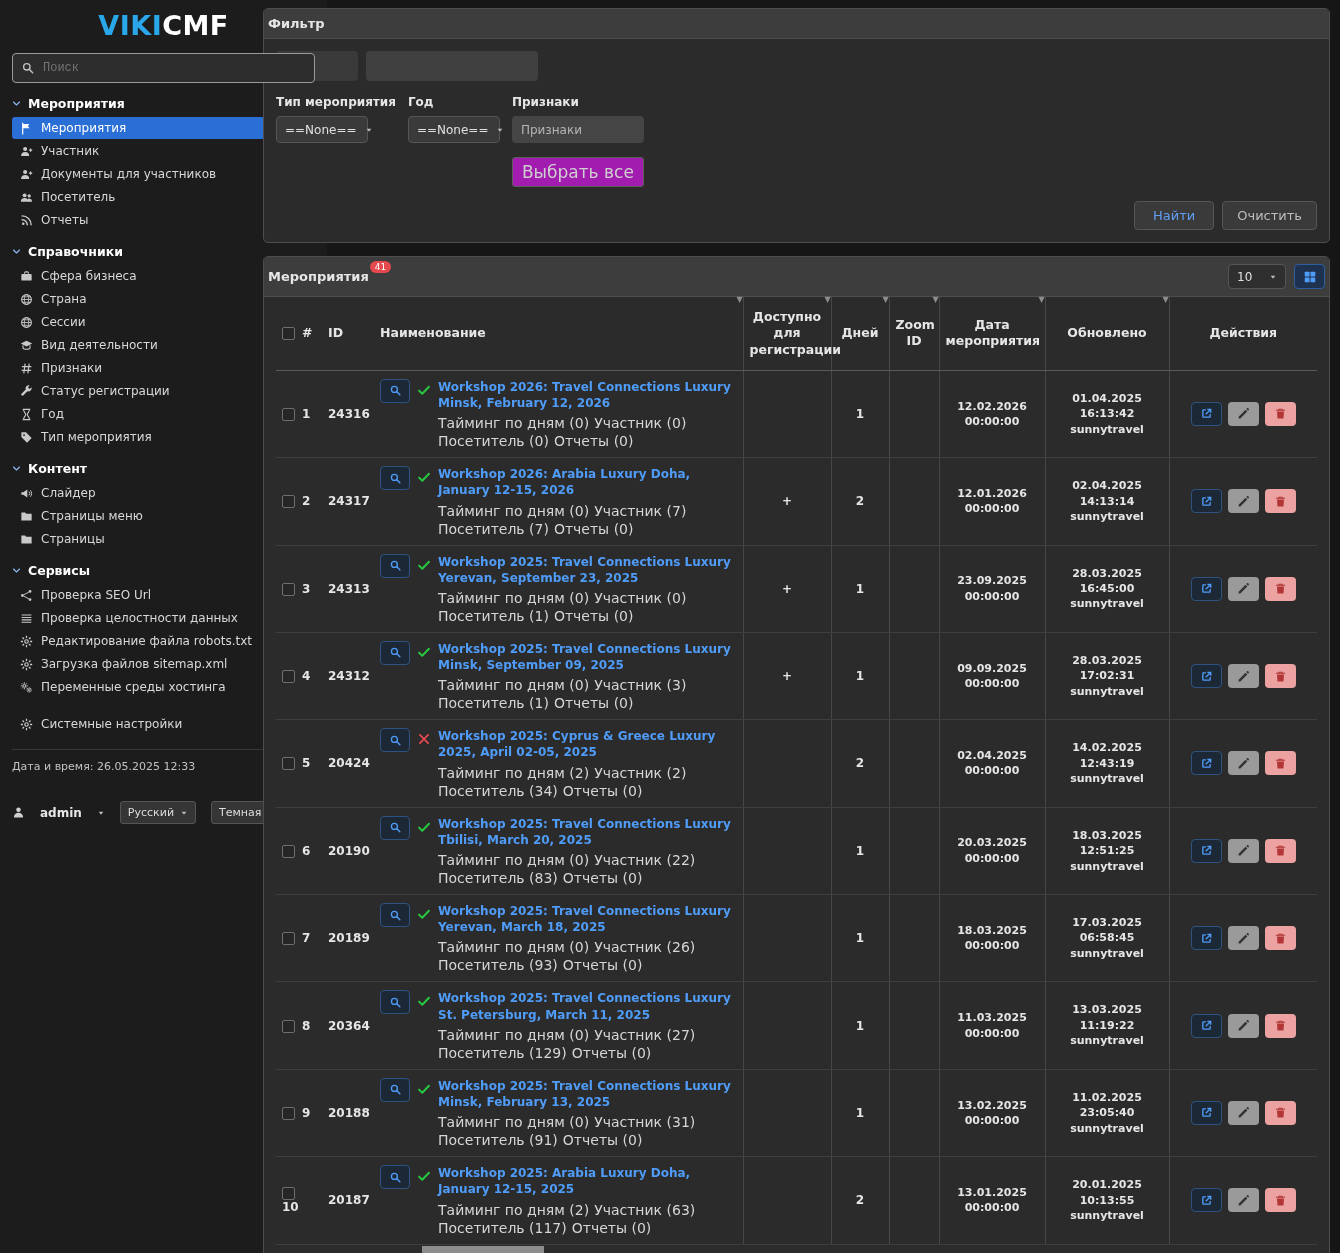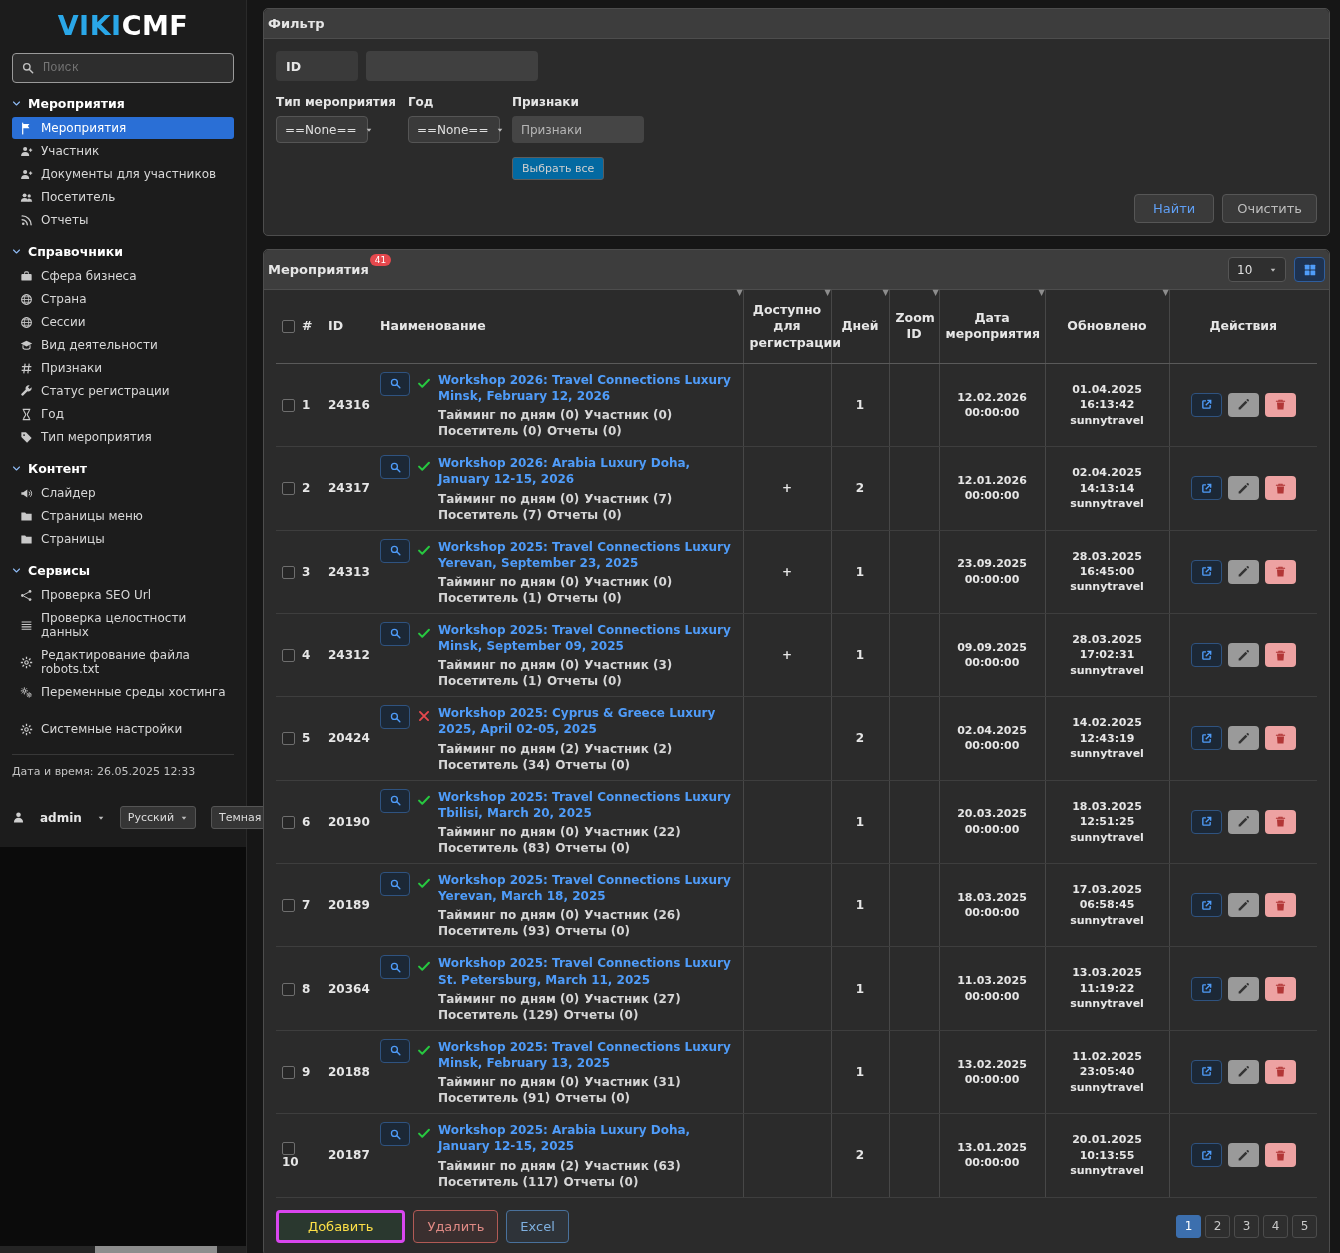--- a/index.html
+++ b/index.html
@@ -3,21 +3,21 @@
 <meta charset="utf-8">
 <style>
 *{box-sizing:border-box;margin:0;padding:0}
 html,body{width:1340px;height:1253px}
 body{display:flex;background:#161616;font-family:"DejaVu Sans","Liberation Sans",sans-serif;color:#e6e6e6;overflow:hidden;font-size:13px}
 .icon{display:inline-flex;width:13px;height:13px;flex:none;color:#cfcfcf}
 .icon svg{width:100%;height:100%;display:block}
 button{font-family:inherit}
 
 
-.sidebar{width:247px;flex:0 0 247px;display:flex;flex-direction:column;background:#0e0e0e;border-right:1px solid #2a2a2a}
+.sidebar{width:247px;flex:0 0 247px;display:flex;flex-direction:row;background:#0e0e0e;border-right:1px solid #2a2a2a}
 .sidebar-panel{background:#1c1c1c;padding:10px 12px 18px}
 .logo{font-size:27px;font-weight:bold;letter-spacing:.5px;padding:0 0 12px;text-align:center}
 .logo-blue{color:#2aa7e8}
 .logo-white{color:#ffffff}
 .search-box{position:relative;margin-bottom:12px}
 .search-box input{width:100%;height:30px;background:#2d2d2d;border:1px solid #9a9a9a;border-radius:4px;color:#ddd;padding:0 8px 0 30px;font-size:12px;font-family:Liberation Mono, monospace}
 .search-box .icon{position:absolute;left:9px;top:8px;width:14px;height:14px;color:#c0c0c0}
 .nav-sec{display:flex;align-items:center;gap:7px;font-weight:bold;font-size:12.5px;color:#fff;margin:13px 0 6px;cursor:pointer}
 .nav-sec .chev{width:9px;height:9px;color:#8db9f2}
 .nav-item{display:flex;align-items:center;gap:8px;padding:4px 8px;margin:1px 0;border-radius:3px;font-size:12px;color:#d8d8d8;cursor:pointer}
@@ -45,21 +45,21 @@
 .f-row1{display:flex;gap:8px;margin-bottom:14px}
 .f-idlabel{width:82px;height:30px;background:#3a3a3a;border-radius:4px;display:flex;align-items:center;padding:0 10px;font-weight:bold;font-size:12.5px}
 .f-idinput{width:172px;height:30px;background:#404040;border:none;border-radius:4px;color:#eee;padding:0 10px;font-family:inherit}
 .f-grid{display:flex;gap:12px;align-items:flex-start}
 .f-stack{display:flex;flex-direction:column;gap:7px}
 .f-label{font-weight:bold;font-size:12px}
 .dd{display:flex;align-items:center;justify-content:space-between;gap:8px;background:#3a3a3a;border:1px solid #555;border-radius:4px;height:27px;padding:0 8px;font-size:12px;color:#e0e0e0;cursor:pointer}
 .dd.w92{width:92px}
 .f-attrs{width:132px;height:27px;background:#454545;border:none;border-radius:4px;color:#eee;padding:0 9px;font-size:12px;font-family:inherit}
 .f-attrs::placeholder{color:#b5b5b5}
-.btn-selectall{margin-top:7px;align-self:flex-start;background:#0369a1;border:1px solid #5c5c5c;color:#cfcfcf;font-size:11px;padding:4px 9px;border-radius:3px;cursor:pointer}
+.btn-selectall{margin-top:7px;align-self:flex-start;background:#a21caf;border:1px solid #5c5c5c;color:#cfcfcf;font-size:17px;padding:4px 9px;border-radius:3px;cursor:pointer}
 .f-actions{display:flex;justify-content:flex-end;gap:8px;margin-top:14px}
 .btn{cursor:pointer;border-radius:4px;font-size:13px}
 .btn-find{background:#3a3a3a;border:1px solid #565656;color:#5f9ff5;padding:6px 18px}
 .btn-clear{background:#3a3a3a;border:1px solid #565656;color:#bdbdbd;padding:6px 14px}
 
 
 .ph-left{display:flex;align-items:flex-start}
 .badge{display:inline-block;background:#e5484d;color:#fff;font-size:9px;font-weight:normal;border-radius:8px;padding:1px 5px;transform:translateY(-8px);margin-left:1px}
 .right-controls{display:flex;gap:8px;align-items:center;font-weight:normal}
 .dd.pagesize{width:58px;height:25px;background:#2f2f2f}
@@ -78,21 +78,21 @@
 .c-num .chk{margin-right:7px}
 .rownum,.events-table td.c-id{font-weight:bold}
 .name-flex{display:flex;align-items:flex-start;gap:7px}
 .mag-btn{width:30px;height:24px;flex:none;background:#1c2836;border:1px solid #2f5380;border-radius:4px;display:flex;align-items:center;justify-content:center;cursor:pointer}
 .mag-btn .icon{width:13px;height:13px;color:#4f9cf9}
 .status{width:14px;height:14px;margin-top:4px}
 .status.ok{color:#27c840}
 .status.no{color:#e5484d}
 .row-title{color:#4f9cf9;font-weight:bold;font-size:12px;line-height:1.35;cursor:pointer;display:block}
 .sublinks{display:flex;flex-wrap:wrap;gap:2px 5px;margin-top:4px}
-.sublink{font-size:12px;font-weight:bold;color:#d6d6d6;cursor:pointer;white-space:nowrap}
+.sublink{font-size:14px;font-weight:normal;color:#d6d6d6;cursor:pointer;white-space:nowrap}
 .events-table td.c-avail,.events-table td.c-days{font-weight:bold}
 .events-table td.c-date,.events-table td.c-upd{font-weight:bold;font-size:11px;line-height:1.4}
 .act-flex{display:flex;gap:6px;justify-content:center}
 .act-btn{width:31px;height:24px;border:none;border-radius:4px;display:flex;align-items:center;justify-content:center;cursor:pointer}
 .act-btn .icon{width:13px;height:13px;color:inherit}
 .act-btn.open{background:#1c2836;border:1px solid #2f5380;color:#4f9cf9}
 .act-btn.edit{background:#9a9a9a;color:#333}
 .act-btn.del{background:#eda2a2;color:#b23636}
 .events-footer{display:flex;justify-content:space-between;align-items:center;padding:12px}
 .footer-left{display:flex;gap:8px}
@@ -325,20 +325,29 @@
           <span>Проверка целостности данных</span>
         </div>
         <div class="nav-item">
           <span class="icon">
             <svg viewBox="0 0 24 24">
               <circle cx="12" cy="12" r="3.2" fill="none" stroke="currentColor" stroke-width="2.2"></circle>
               <path d="M12 1.5v4M12 18.5v4M1.5 12h4M18.5 12h4M4.6 4.6l2.8 2.8M16.6 16.6l2.8 2.8M19.4 4.6l-2.8 2.8M7.4 16.6l-2.8 2.8" stroke="currentColor" stroke-width="2.4"></path>
             </svg>
           </span>
           <span>Редактирование файла robots.txt</span>
+        </div>
+        <div class="nav-item">
+          <span class="icon">
+            <svg viewBox="0 0 24 24">
+              <circle cx="12" cy="12" r="3.2" fill="none" stroke="currentColor" stroke-width="2.2"></circle>
+              <path d="M12 1.5v4M12 18.5v4M1.5 12h4M18.5 12h4M4.6 4.6l2.8 2.8M16.6 16.6l2.8 2.8M19.4 4.6l-2.8 2.8M7.4 16.6l-2.8 2.8" stroke="currentColor" stroke-width="2.4"></path>
+            </svg>
+          </span>
+          <span>Загрузка файлов sitemap.xml</span>
         </div>
         <div class="nav-item">
           <span class="icon">
             <svg viewBox="0 0 24 24">
               <circle cx="8" cy="9" r="2.4" fill="none" stroke="currentColor" stroke-width="1.8"></circle>
               <path d="M8 2.5v3M8 12.5v3M1.5 9h3M11.5 9h3M3.4 4.4l2.1 2.1M10.5 11.5l2.1 2.1M12.6 4.4l-2.1 2.1M5.5 11.5l-2.1 2.1" stroke="currentColor" stroke-width="1.8"></path>
               <circle cx="17" cy="16.5" r="2" fill="none" stroke="currentColor" stroke-width="1.6"></circle>
               <path d="M17 11.5v2.5M17 19v2.5M12 16.5h2.5M19.5 16.5H22M13.5 13l1.8 1.8M18.7 18.2l1.8 1.8M20.5 13l-1.8 1.8M15.3 18.2l-1.8 1.8" stroke="currentColor" stroke-width="1.6"></path>
             </svg>
           </span>

